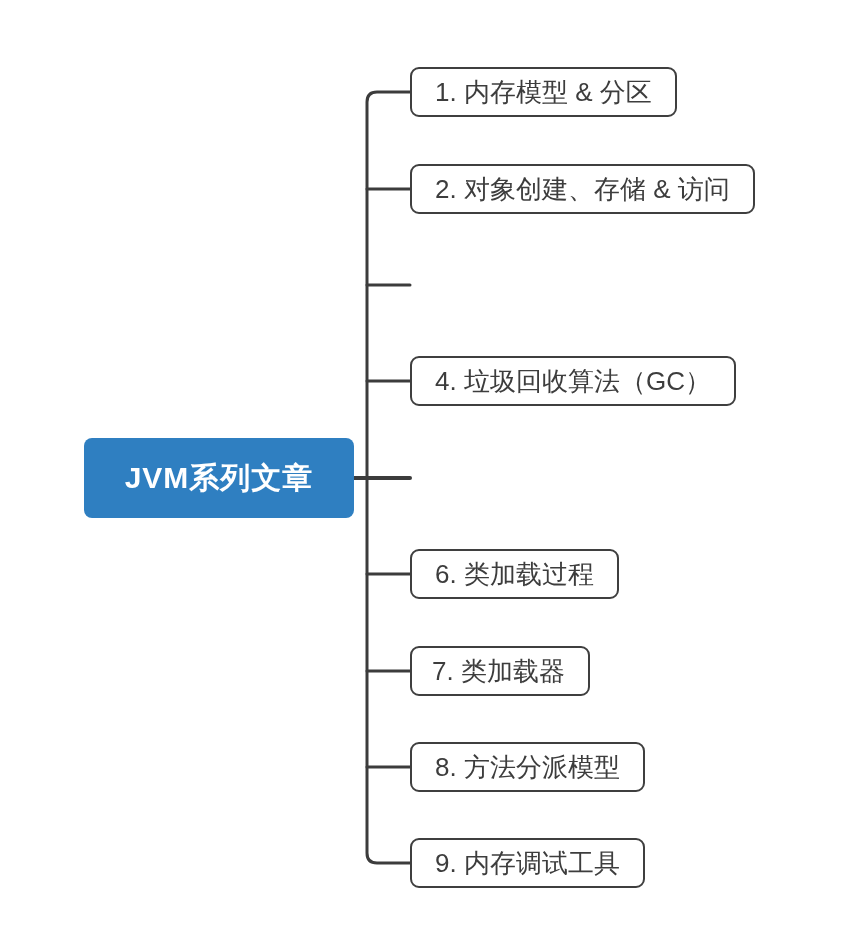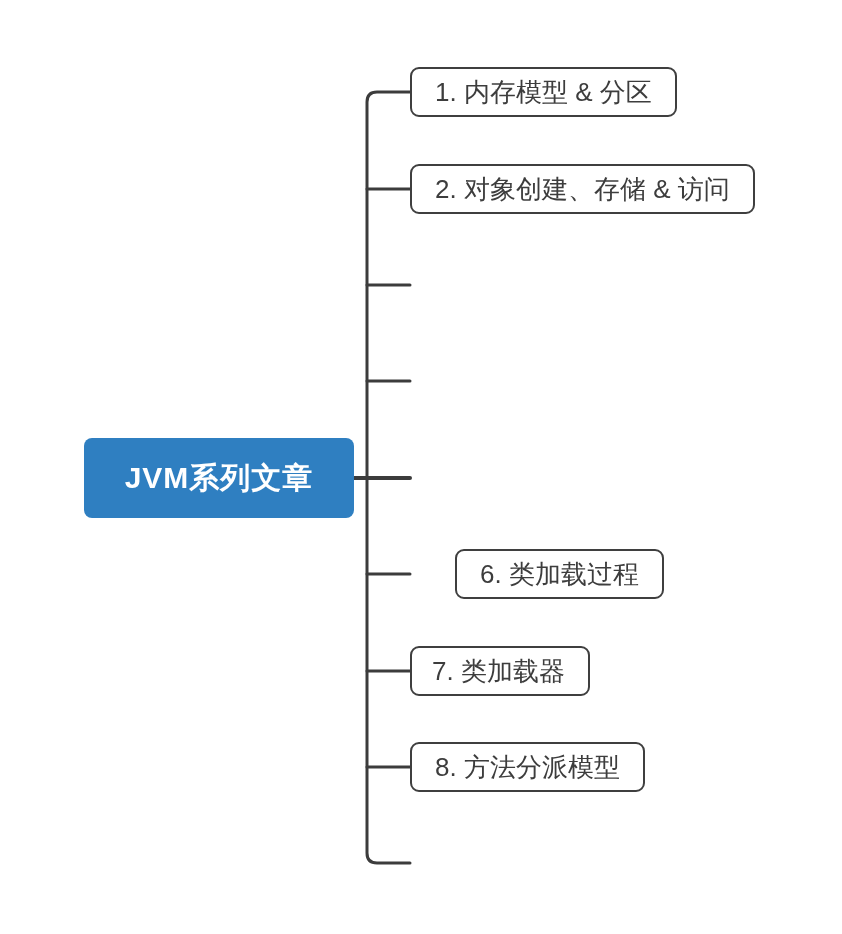--- a/index.html
+++ b/index.html
@@ -61,21 +61,21 @@
     line-height: 46px;
     padding: 0 23px;
     white-space: nowrap;
     cursor: pointer;
   }
   .branch-node.n0 { top: 67px;  }
   .branch-node.n1 { top: 164px; }
   .branch-node.n2 { top: 260px; }
   .branch-node.n3 { top: 356px; }
   .branch-node.n4 { top: 453px; }
-  .branch-node.n5 { top: 549px; margin-left: 45px; }
+  .branch-node.n5 { top: 549px; }
   .branch-node.n6 { top: 646px; padding-left: 20px; }
   .branch-node.n7 { top: 742px; }
   .branch-node.n8 { top: 838px; }
 </style>
 </head>
 <body>
 
 <div class="canvas">
 
   <svg class="wires" viewBox="0 0 842 934" aria-hidden="true">
@@ -89,17 +89,19 @@
     <path d="M 367 671 H 410"></path>
     <path d="M 367 767 H 410"></path>
 
     <path class="root-link" d="M 345 478 H 410"></path>
   </svg>
 
   <div class="root-node">JVM系列文章</div>
 
   <div class="branch-node n0">1. 内存模型 &amp; 分区</div>
   <div class="branch-node n1">2. 对象创建、存储 &amp; 访问</div>
+  <div class="branch-node n3">4. 垃圾回收算法（GC）</div>
   <div class="branch-node n5">6. 类加载过程</div>
   <div class="branch-node n6">7. 类加载器</div>
   <div class="branch-node n7">8. 方法分派模型</div>
+  <div class="branch-node n8">9. 内存调试工具</div>
 
 </div>
 
 </body></html>

